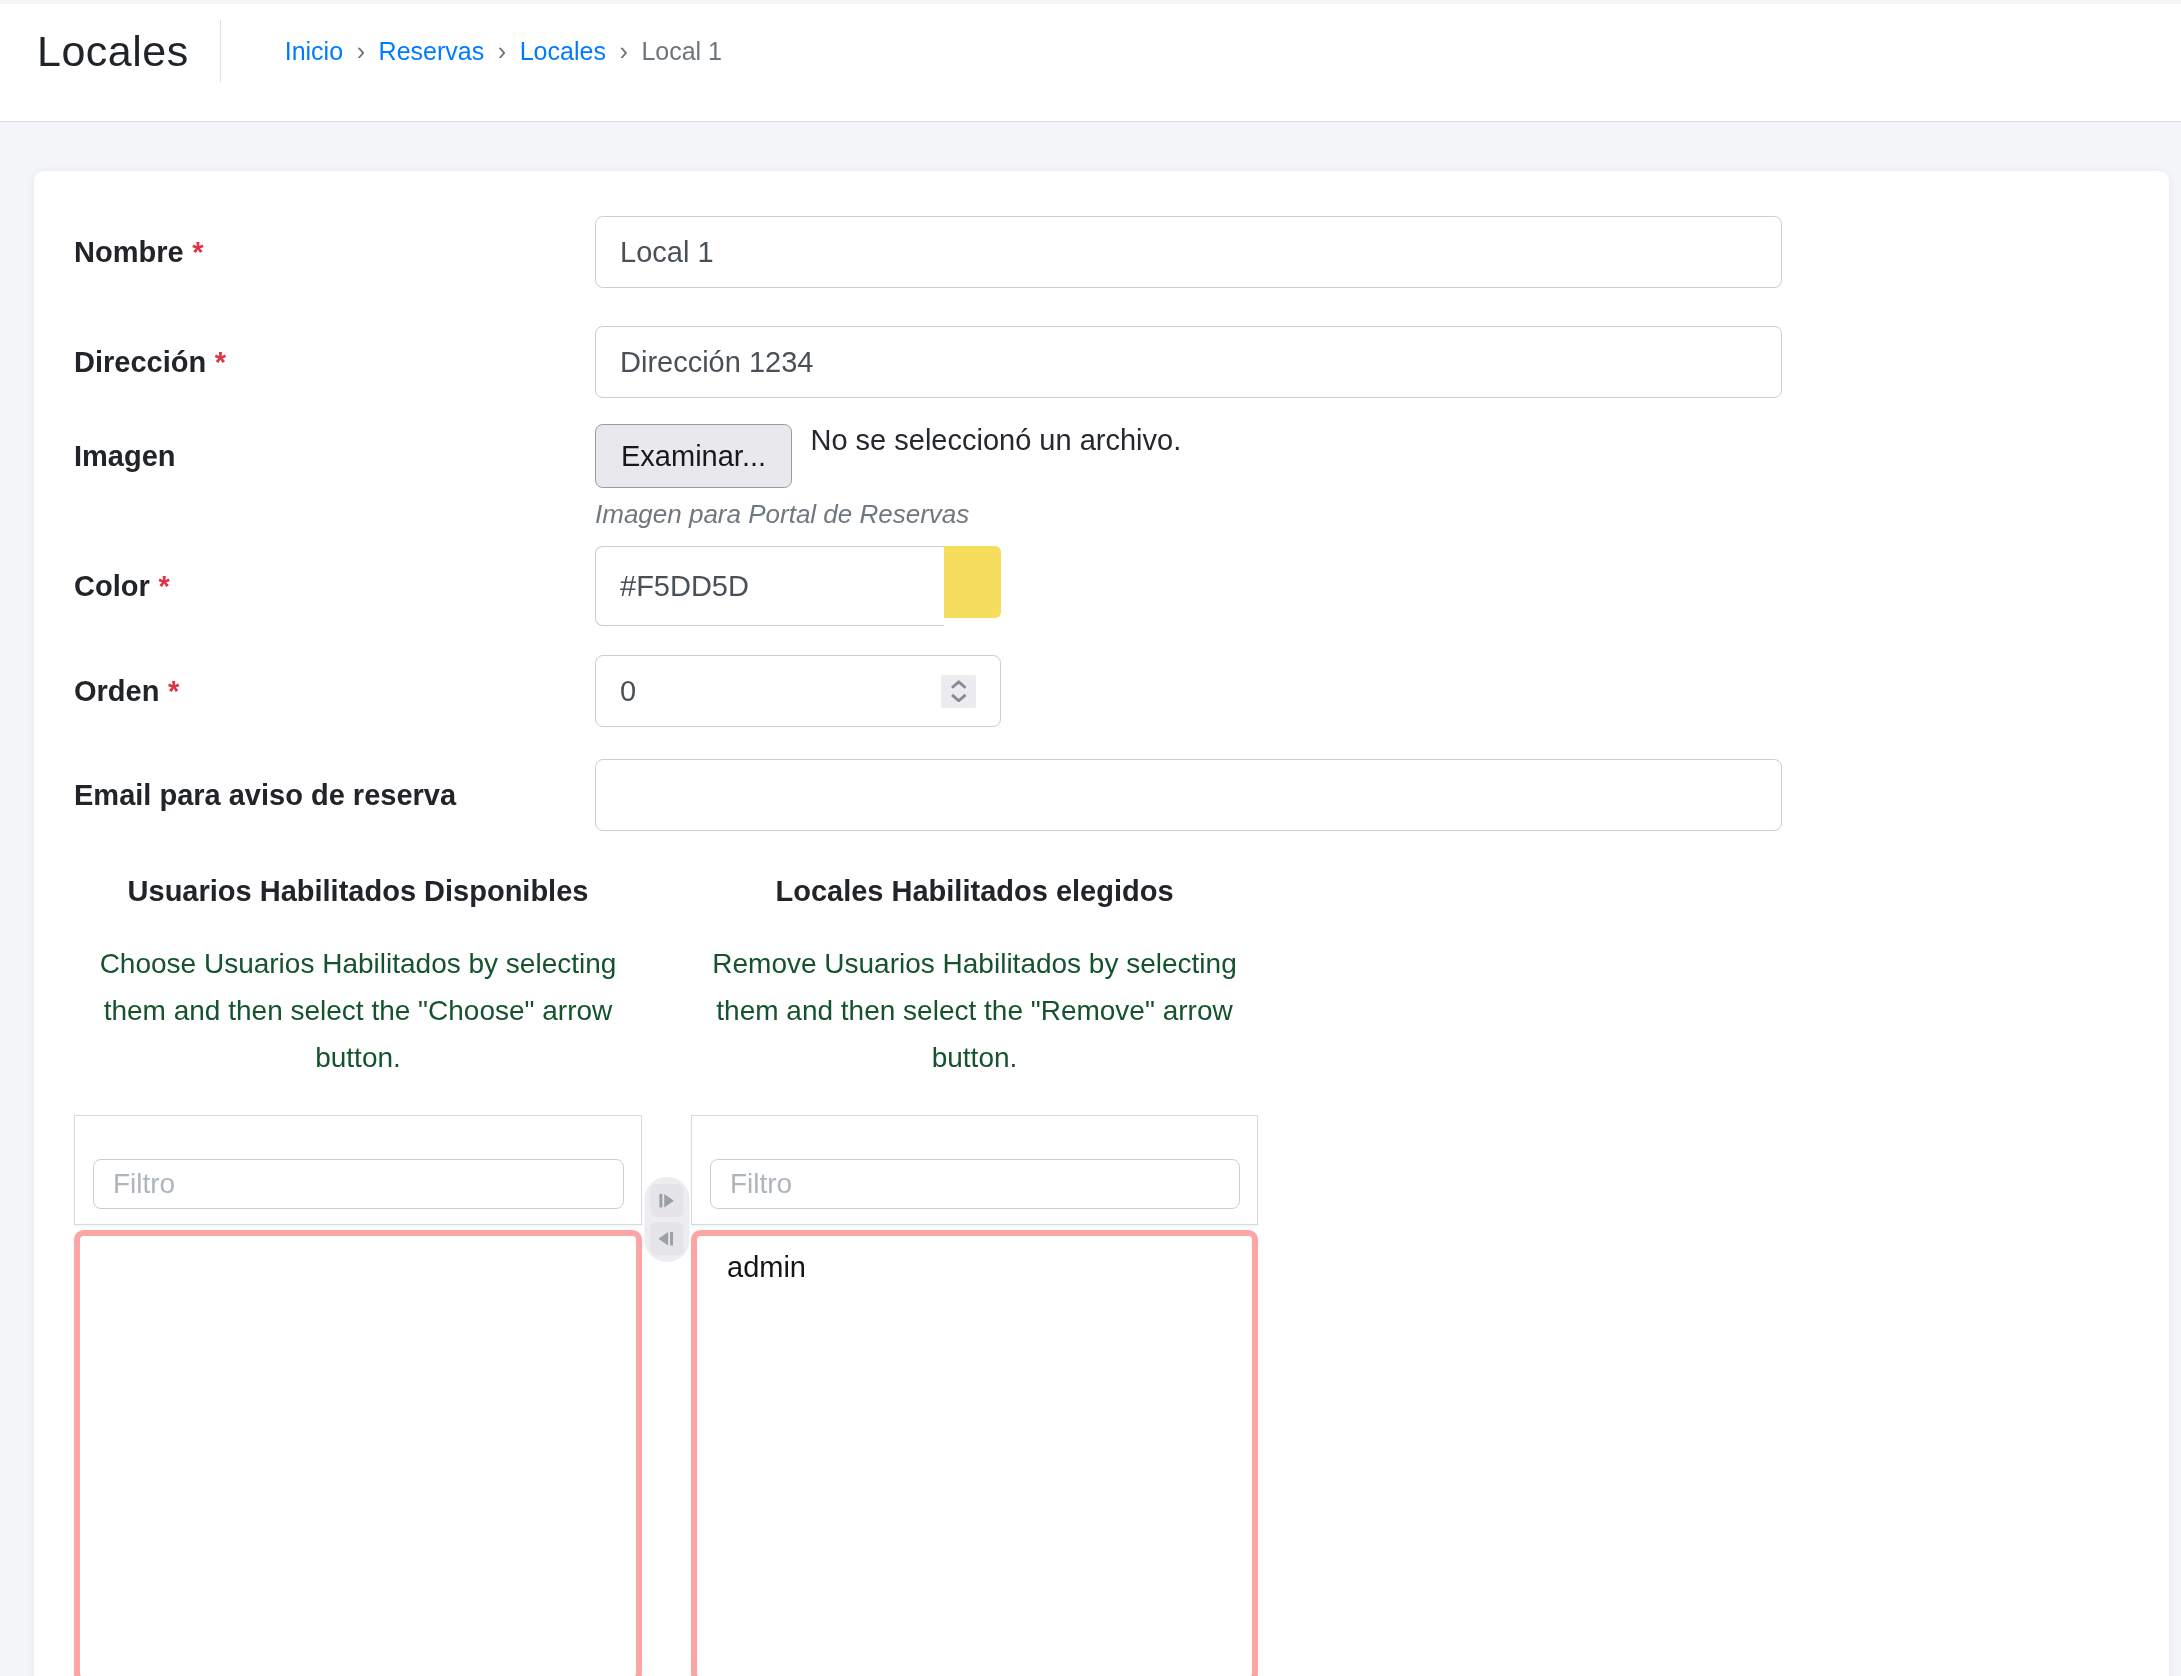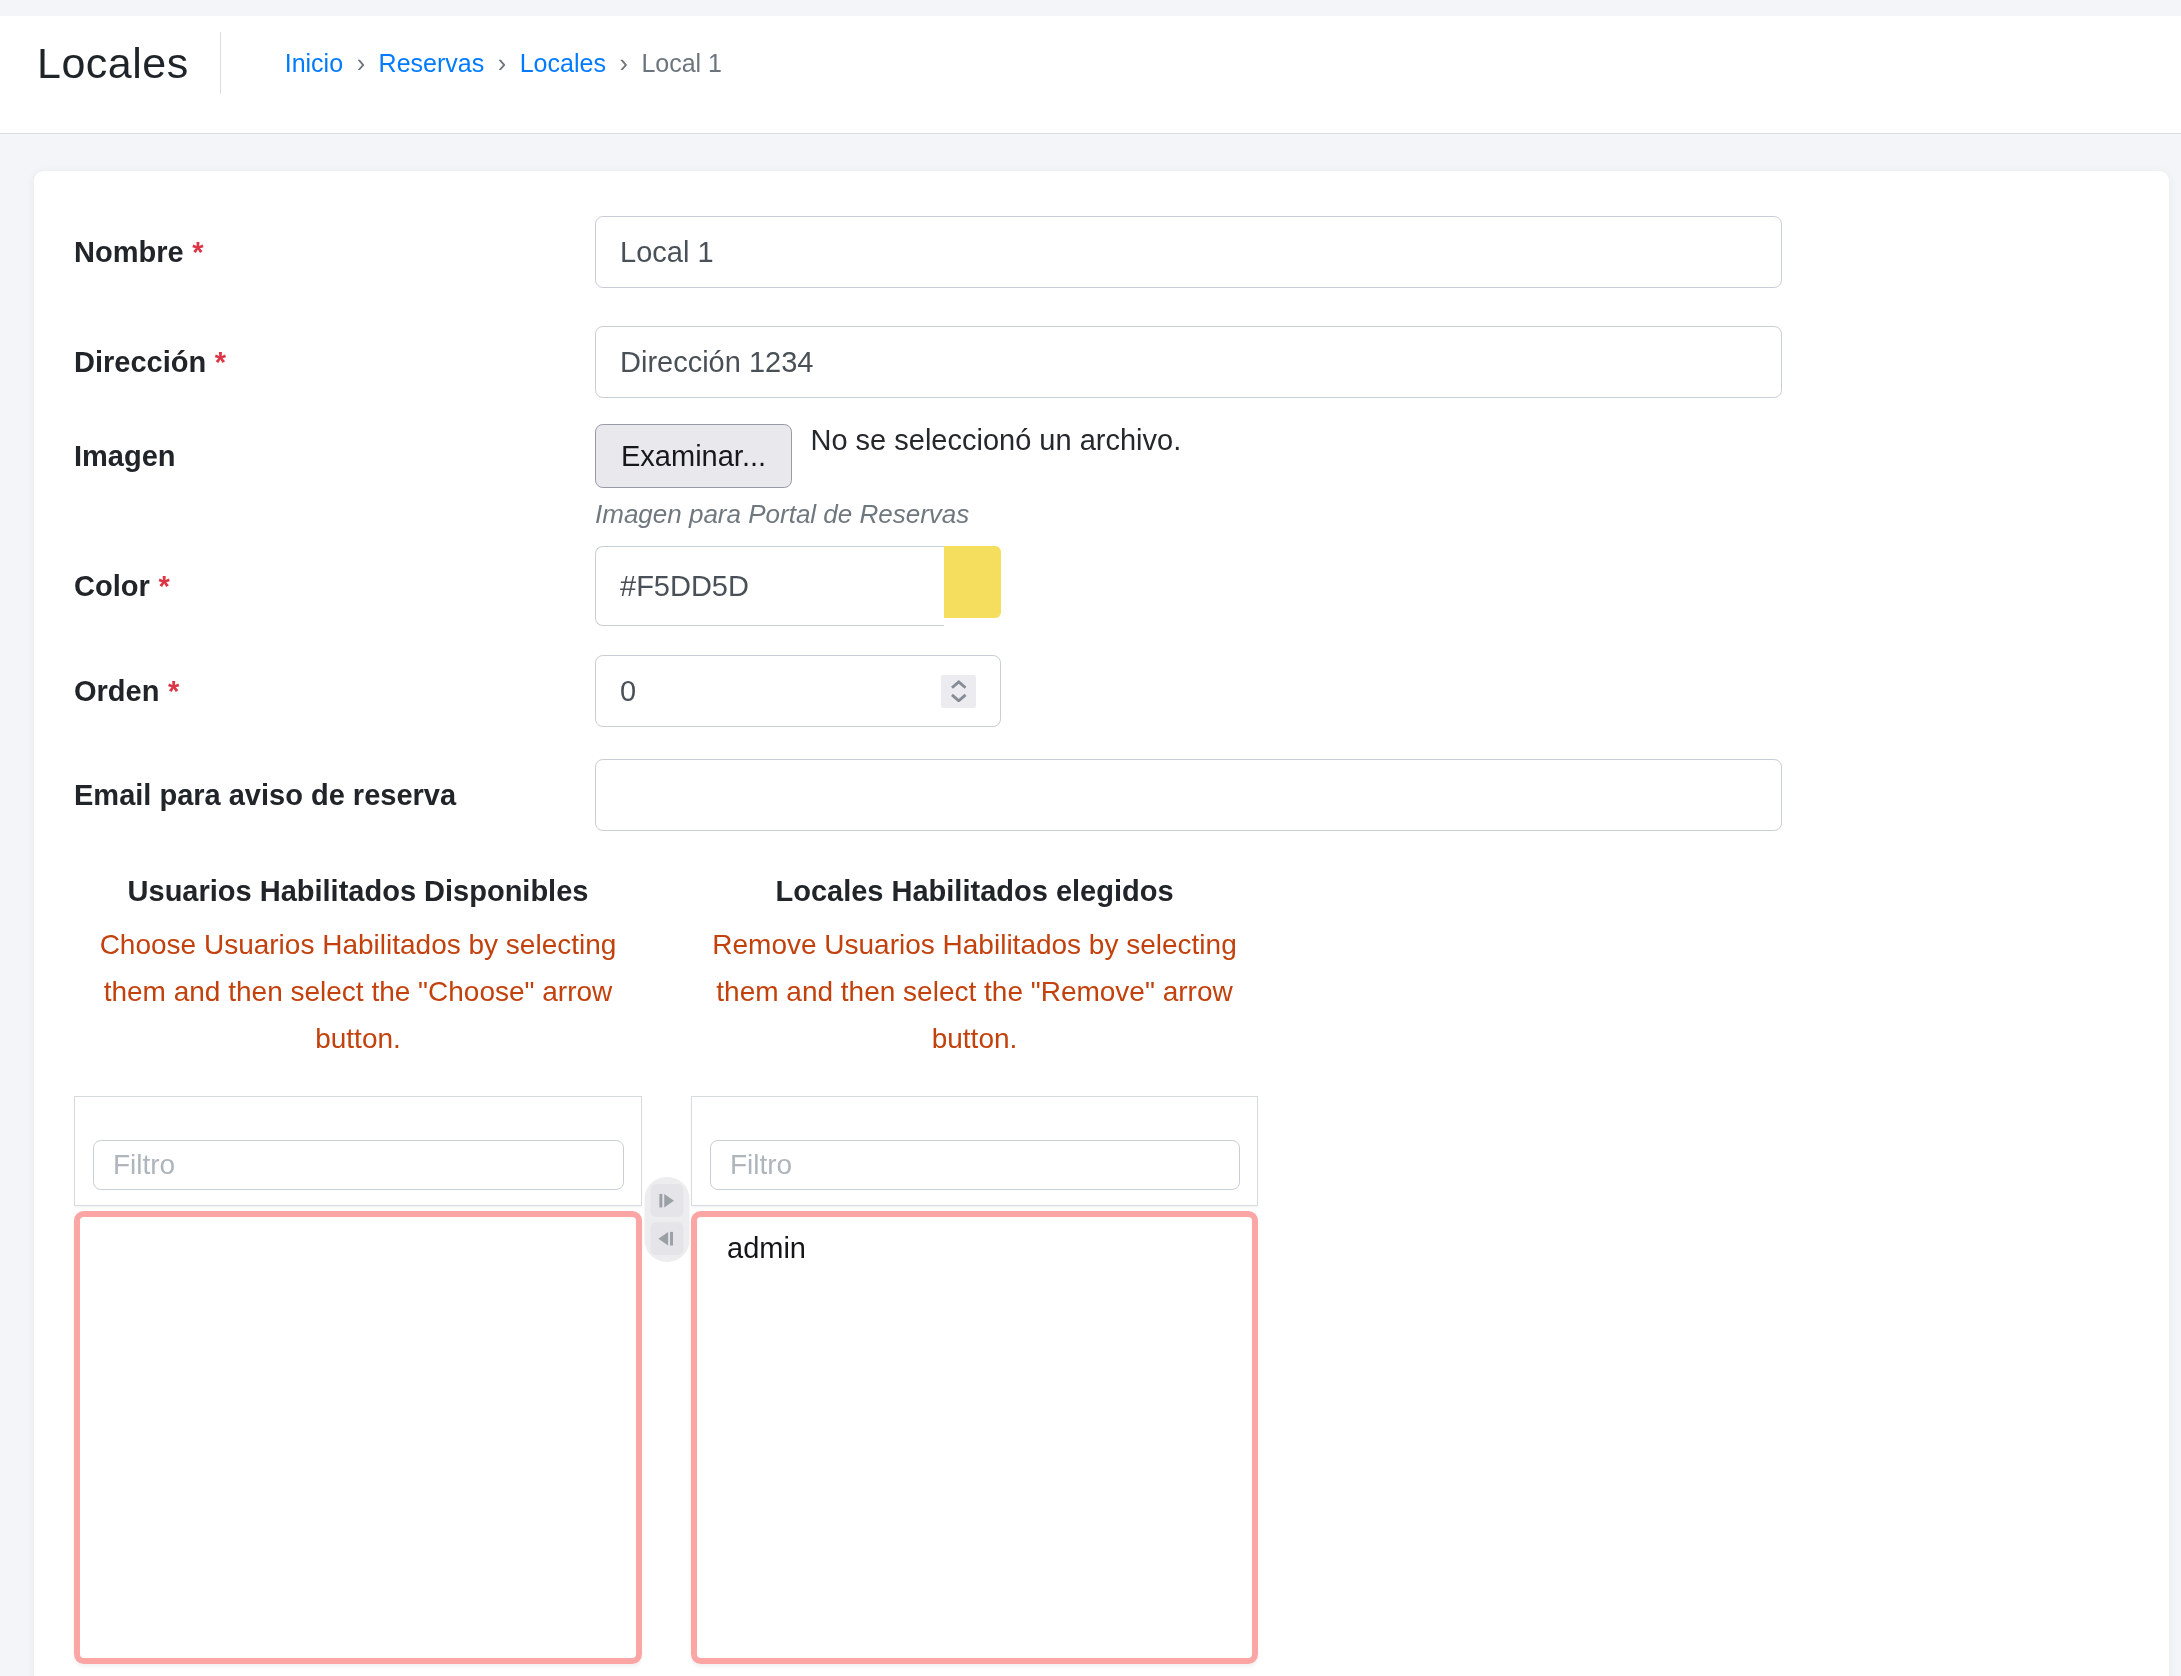--- a/index.html
+++ b/index.html
@@ -4,21 +4,21 @@
 <title>Locales</title>
 <style>
   html,body{margin:0;padding:0}
   body{
     width:2181px;height:1677px;overflow:hidden;position:relative;
     background:#f3f5f9;color:#212529;
     font-family:"Liberation Sans", sans-serif;
   }
   
   .topbar{
-    position:absolute;top:16px;left:0;width:2181px;height:118px;background:#ffffff;
+    position:absolute;top:4px;left:0;width:2181px;height:118px;background:#ffffff;
     border-bottom:1px solid #d9dde4;box-sizing:border-box;
     display:flex;align-items:center;padding:0 0 23px 37px;
   }
   .page-title{font-size:43px;font-weight:500;color:#1f2429;margin:0;letter-spacing:0.5px}
   .v-divider{width:1px;height:62px;background:#d9dee5;margin:0 64px 0 31px}
   .breadcrumb{display:flex;align-items:center;font-size:25px;white-space:nowrap}
   .breadcrumb a{color:#007bff;text-decoration:none;cursor:pointer}
   .crumb-sep{color:#6c757d;margin:0 13.6px}
   .crumb-current{color:#6c757d}
 
@@ -82,22 +82,22 @@
     display:flex;flex-direction:column;align-items:center;justify-content:center;gap:2.9px;
     border-radius:1.9px;cursor:pointer;
   }
 
   
   .sel-col{width:568px}
   .sel-col.right{width:567px}
   .sel-gap{width:49px;position:relative}
   .sel-title{font-size:29px;font-weight:700;text-align:center;line-height:35px;margin:0}
   .sel-help{
-    font-size:28px;line-height:47px;text-align:center;color:#c2410c;
-    margin:12px 0 0;padding:0 3.9px;
+    font-size:28px;line-height:47px;text-align:center;color:#14532d;
+    margin:31px 0 0;padding:0 3.9px;
   }
   .filter-box{
     margin-top:34px;height:110px;box-sizing:border-box;
     border:1px solid #d6dbe1;border-radius:0;background:#fff;
     padding:0 17.5px;display:flex;align-items:flex-end;
     box-shadow:0 1.9px 1.9px rgba(0,0,0,.04);
   }
   .filter-input{
     height:50px;width:100%;box-sizing:border-box;margin-bottom:15.5px;
     border:1px solid #c8ced6;border-radius:7.8px;

